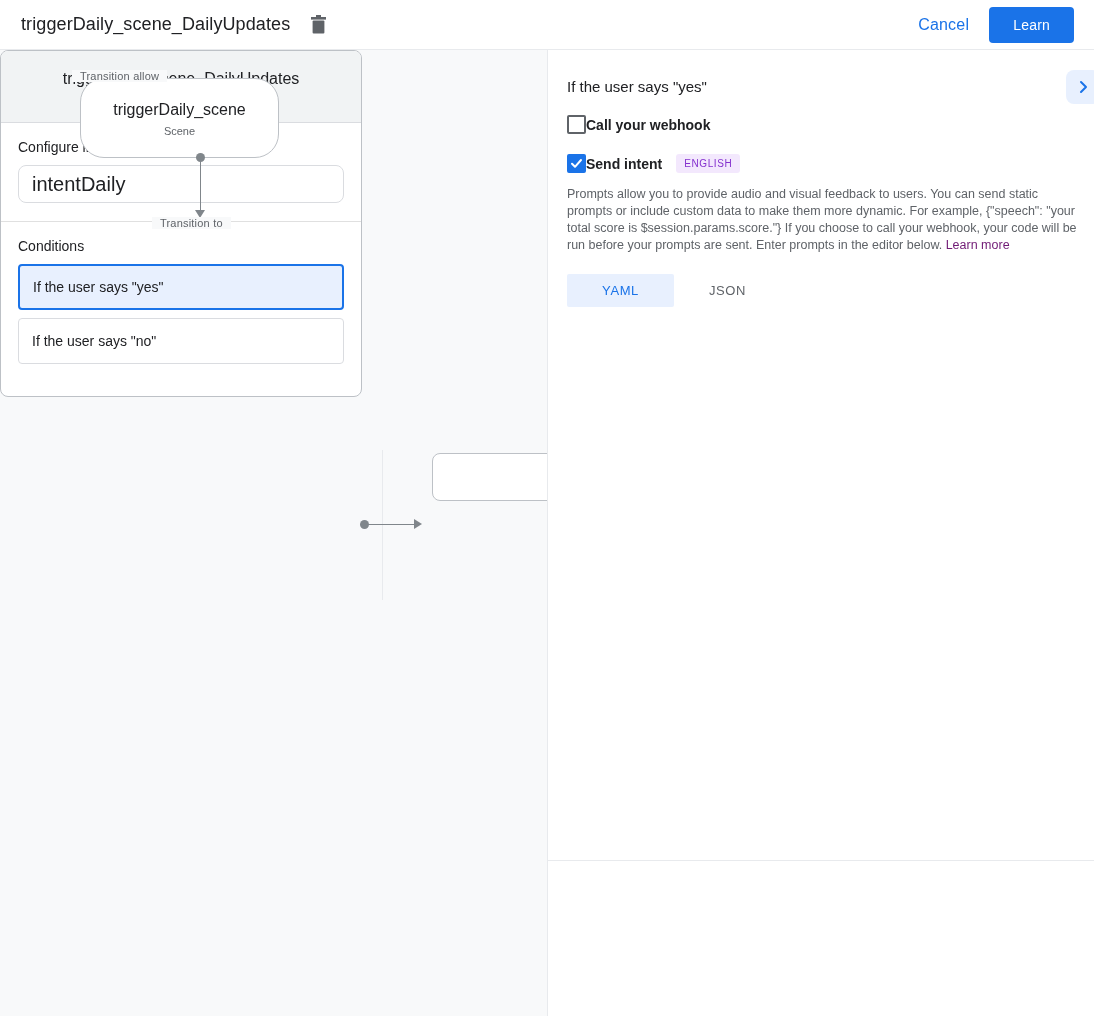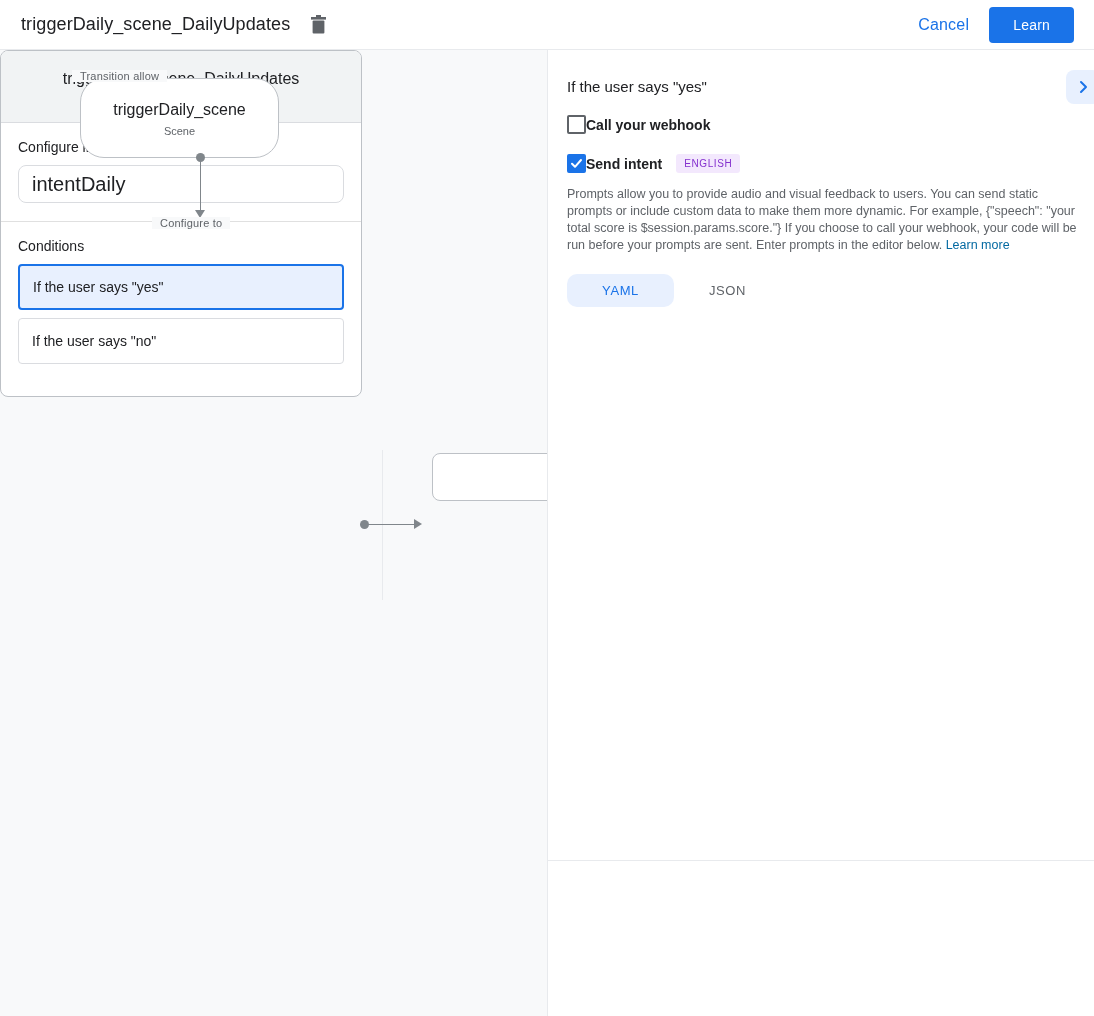--- a/index.html
+++ b/index.html
@@ -161,28 +161,28 @@
   }
   .lang-badge {
     margin-left: 14px; background: #f3e8fd; color: #8430ce;
     font-size: 10px; letter-spacing: .6px; padding: 4px 8px; border-radius: 3px;
     font-weight: 500;
   }
   .panel-desc {
     margin: 13px 19px 0 19px; font-size: 12.5px; color: #5f6368;
     line-height: 17px; width: 510px;
   }
-  .link { color: #0369a1; cursor: pointer; text-decoration: none; }
+  .link { color: #701a75; cursor: pointer; text-decoration: none; }
 
   
   .tabs { display: flex; margin: 20px 0 0 19px; }
   .tab {
     width: 107px; height: 33px; display: flex; align-items: center;
     justify-content: center; font-size: 13px; color: #5f6368;
-    letter-spacing: .6px; cursor: pointer; border-radius: 10px;
+    letter-spacing: .6px; cursor: pointer; border-radius: 2px;
   }
   .tab.active { background: #e8f0fe; color: #1a73e8; font-weight: 500; }
 
   .panel-divider {
     position: absolute; left: 0; top: 810px; width: 547px; height: 1px;
     background: #e8eaed;
   }
 </style>
 </head>
 <body>
@@ -225,21 +225,21 @@
       <div class="section">
         <div class="section-label">Configure intent</div>
         <div class="field-box">intentDaily</div>
       </div>
       <div class="section">
         <div class="section-label">Conditions</div>
         <div class="cond-box selected">If the user says "yes"</div>
         <div class="cond-box">If the user says "no"</div>
       </div>
     </div>
-    <div class="fieldset-legend" id="legend-to" style="top:167px;">Configure to</div>
+    <div class="fieldset-legend" id="legend-to" style="top:167px;">Transition to</div>
 
     <div class="cond-dot"></div>
     <div class="cond-line"></div>
     <div class="cond-arrow"></div>
     <div id="node-next"></div>
   </div>
 
   <div class="panel">
 
     <div class="expand-btn">

